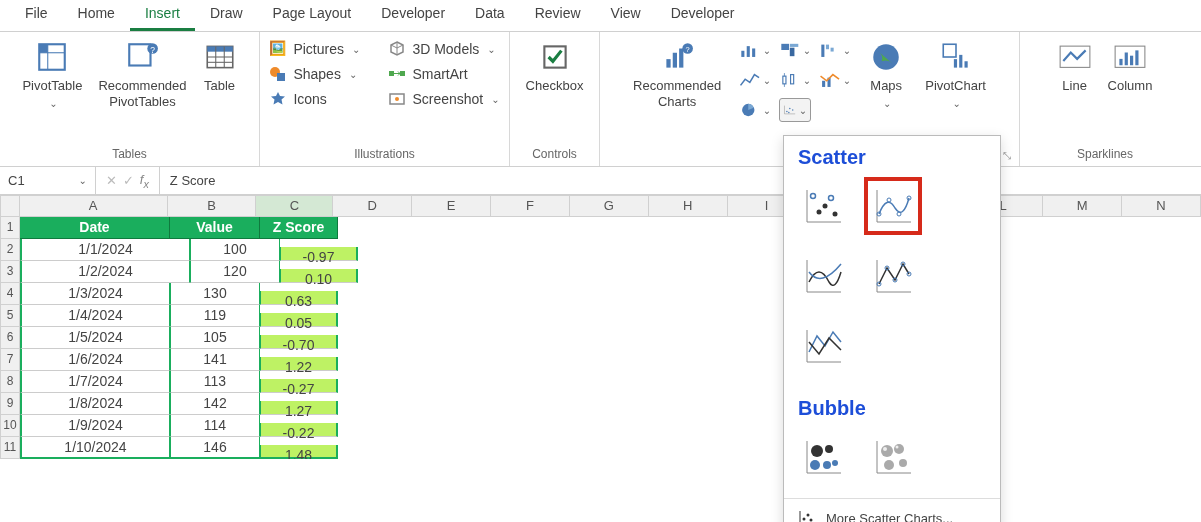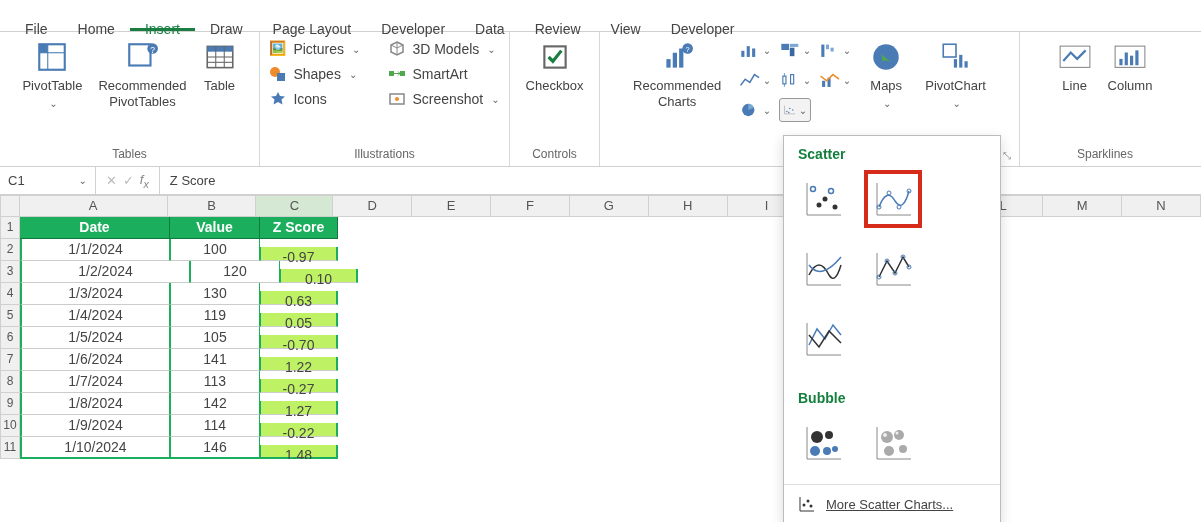--- a/index.html
+++ b/index.html
@@ -1,19 +1,19 @@
 <!DOCTYPE html>
 <html><head>
 <meta charset="utf-8">
 <style>
   * { box-sizing: border-box; margin: 0; padding: 0; font-family: "Segoe UI", Arial, sans-serif; }
   body { background: #fff; font-size: 13px; color: #444; width: 1201px; }
   
   
-  .tabs { display: flex; gap: 0; padding: 16px 10px 0; border-bottom: 1px solid #d0d0d0; height: 32px; }
+  .tabs { display: flex; gap: 0; padding: 0 10px 0; border-bottom: 1px solid #d0d0d0; height: 32px; }
   .tab { padding: 5px 15px 6px; font-size: 14px; cursor: pointer; border-bottom: 3px solid transparent; }
   .tab.active { border-bottom: 3px solid #1a7e42; color: #1a7e42; font-weight: 400; }
   
   
   .ribbon { display: flex; height: 135px; border-bottom: 1px solid #d0d0d0; background: #fff; }
   .group { border-right: 1px solid #d8d8d8; padding: 6px 10px 2px; display: flex; flex-direction: column; justify-content: space-between; align-items: center; }
   .group-content { display: flex; align-items: flex-start; gap: 8px; }
   .group-label { font-size: 12px; color: #666; text-align: center; padding: 3px 0; }
   .big-btn { display: flex; flex-direction: column; align-items: center; gap: 4px; padding: 2px 4px; cursor: pointer; font-size: 13px; text-align: center; line-height: 1.2; }
   .big-btn .ic { width: 34px; height: 34px; display: flex; align-items: center; justify-content: center; }
@@ -25,21 +25,21 @@
   .chart-grid { display: grid; grid-template-columns: repeat(3, 32px); gap: 6px 8px; }
   .chart-cell { width: 32px; height: 24px; display: flex; align-items: center; justify-content: center; cursor: pointer; }
   .chart-cell svg { width: 28px; height: 22px; }
   
   .launcher { position: absolute; bottom: 2px; right: 2px; width: 14px; height: 14px; font-size: 10px; color: #888; }
   
   
   .scatter-active { border: 1px solid #999; background: #f3f3f3; border-radius: 3px; padding: 1px 3px; }
   .popup { position: absolute; top: 135px; left: 783px; width: 218px; background: #fff; border: 1px solid #bbb; box-shadow: 0 4px 12px rgba(0,0,0,.15); z-index: 50; }
   .popup-sect { padding: 10px 14px 4px; }
-  .popup-title { font-weight: 600; font-size: 14px; color: #15803d; margin-bottom: 8px; }
+  .popup-title { font-weight: 600; font-size: 20px; color: #1d4ed8; margin-bottom: 8px; }
   .popup-grid { display: flex; gap: 20px; flex-wrap: wrap; padding: 4px 0 12px; }
   .popup-item { width: 50px; height: 50px; display: flex; align-items: center; justify-content: center; cursor: pointer; }
   .popup-item.hl { outline: 4px solid #d62a1a; }
   .popup-footer { border-top: 1px solid #ddd; padding: 10px 14px; display: flex; align-items: center; gap: 10px; cursor: pointer; }
   .popup-footer span { text-decoration: underline; }
   
   
   .fbar { display: flex; align-items: center; height: 28px; border-bottom: 1px solid #d0d0d0; font-size: 13px; }
   .namebox { width: 96px; border-right: 1px solid #d0d0d0; padding: 0 8px; display: flex; align-items: center; justify-content: space-between; height: 100%; }
   .fx-btns { display: flex; align-items: center; gap: 6px; padding: 0 10px; color: #888; border-right: 1px solid #d0d0d0; height: 100%; }
@@ -461,21 +461,21 @@
     </div>
   <div id="rows">
       <div class="row">
         <div class="rowh">1</div>
         <div class="cell hcell" style="width:150px">Date</div>
         <div class="cell hcell" style="width:90px">Value</div>
         <div class="cell hcell" style="width:78px">Z Score</div>
       </div>
       <div class="row">
         <div class="rowh">2</div>
-        <div class="cell dcell first-col" style="width:150px">1/1/2024</div>
+        <div class="cell dcell first-col" style="width:170px">1/1/2024</div>
         <div class="cell dcell" style="width:90px">100</div>
         <div class="cell dcell zcell last-col" style="width:78px">-0.97</div>
       </div>
       <div class="row">
         <div class="rowh">3</div>
         <div class="cell dcell first-col" style="width:170px">1/2/2024</div>
         <div class="cell dcell" style="width:90px">120</div>
         <div class="cell dcell zcell last-col" style="width:78px">0.10</div>
       </div>
       <div class="row">

